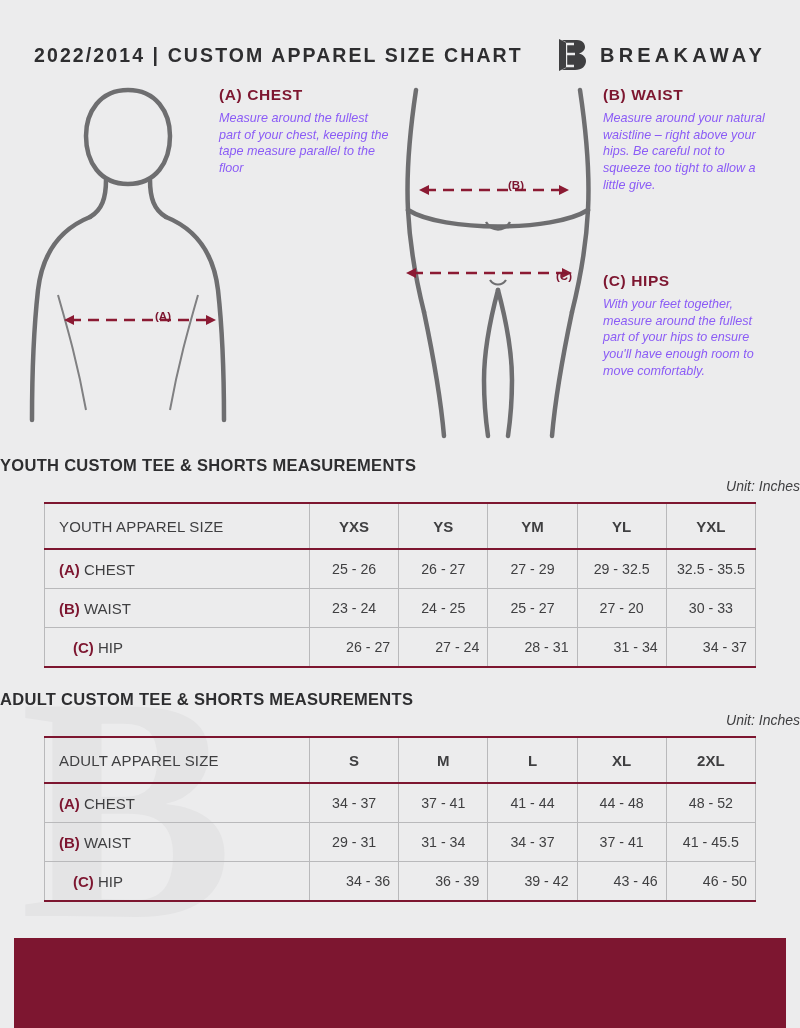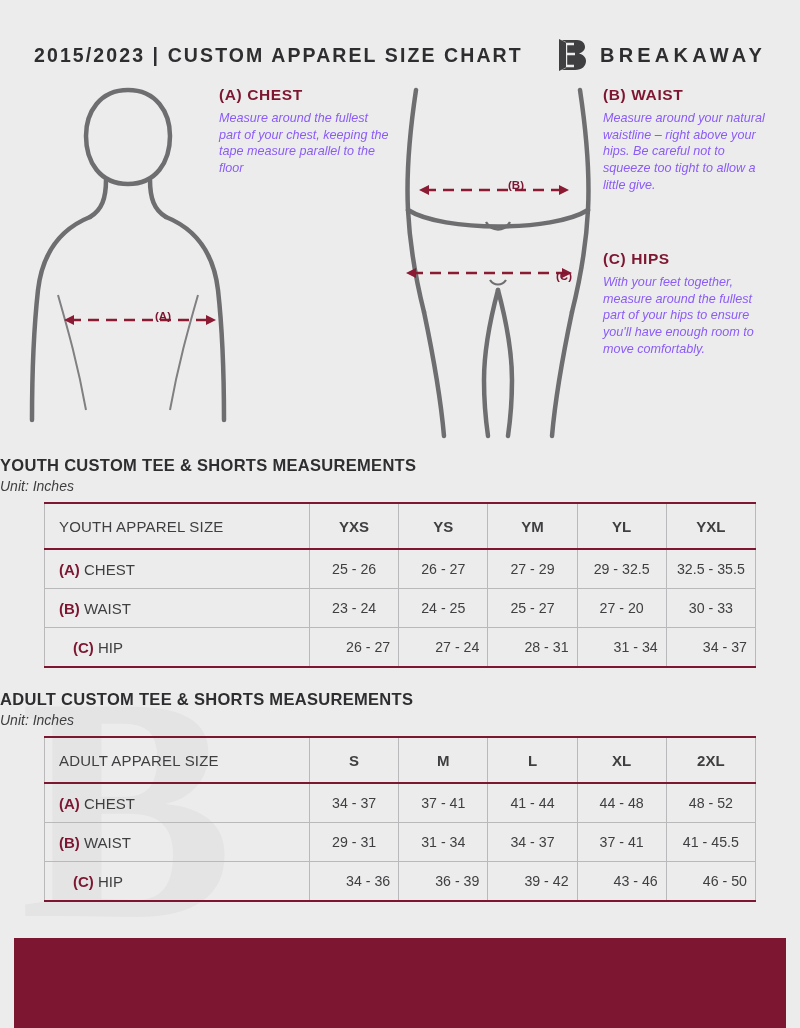--- a/index.html
+++ b/index.html
@@ -90,21 +90,21 @@
     margin-bottom: 6px;
   }
   .note-body {
     font-size: 12.6px;
     font-style: italic;
     line-height: 1.33;
     color: #8b5cf6;
   }
   .note-a { left: 219px; top: 6px; width: 170px; }
   .note-b { left: 603px; top: 6px; width: 165px; }
-  .note-c { left: 603px; top: 170px; width: 170px; }
+  .note-c { left: 603px; top: 192px; width: 170px; }
 
   .callout {
     position: absolute;
     font-size: 11.5px;
     font-weight: bold;
     color: #7d1630;
   }
 
   
   .section {
@@ -112,21 +112,21 @@
     z-index: 2;
     margin-top: 6px;
   }
   .section-title {
     font-size: 16.5px;
     font-weight: bold;
     letter-spacing: 0.3px;
     color: #2e2e30;
   }
   .section-unit {
-    text-align: left;
+    text-align: right;
     font-size: 14px;
     font-style: italic;
     color: #3f3f41;
     margin-top: 3px;
     margin-bottom: 8px;
   }
   table {
     border-collapse: collapse;
     width: 712px;
     margin: 0 auto;
@@ -180,21 +180,21 @@
   }
 </style>
 </head>
 <body>
 
 <div class="page">
 
   <div class="watermark">B</div>
 
   <div class="header">
-    <div class="header-title">2015/2023  |  CUSTOM APPAREL SIZE CHART</div>
+    <div class="header-title">2022/2014  |  CUSTOM APPAREL SIZE CHART</div>
     <div class="brand">
       <span class="brand-mark">
         <svg width="30" height="34" viewBox="0 0 30 34">
           <path d="M4 2 L20 2 C26 2 28 6 28 9 C28 12 25.5 14.5 22 15.5 C26 16.5 29 19 29 23 C29 28 25 32 18 32 L4 32 Z" fill="#3f3f41"></path>
           <path d="M9 6 L9 28 M9 6 L17 6 M9 16 L18 16 M9 28 L17 28" stroke="#ececed" stroke-width="2.4" fill="none"></path>
           <path d="M0 0 L9 4 L9 30 L0 34 Z" fill="#ececed"></path>
           <path d="M2 1 L9 4.5 L9 29.5 L2 33 Z" fill="#3f3f41"></path>
         </svg>
       </span>
       <span class="brand-name">BREAKAWAY</span>

